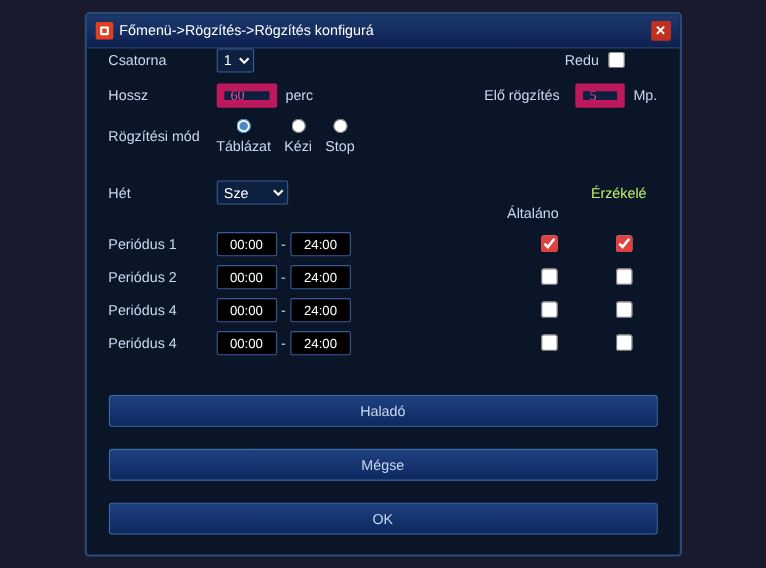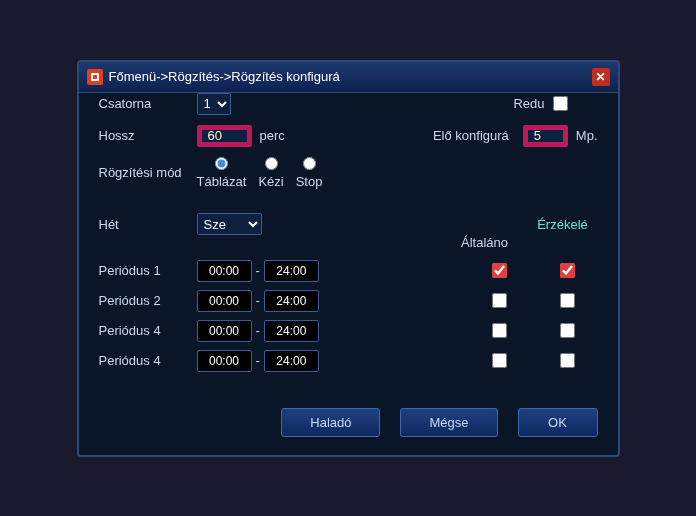--- a/index.html
+++ b/index.html
@@ -69,27 +69,28 @@
       margin-bottom: 10px;
       gap: 8px;
     }
     .label {
       color: #c8d8f0;
       min-width: 90px;
       font-size: 13px;
     }
     .input-field {
       background: #0d2040;
-      border: 5px solid #be185d;
-      color: #fef9c3;
+      border: 7px solid #be185d;
+      color: #ec4899;
       padding: 2px 6px;
       height: 22px;
       font-size: 13px;
       border-radius: 2px;
       outline: none;
+      font-family: Liberation Serif, serif;
     }
     .select-field {
       background: #0d2040;
       border: 1px solid #3a5a9a;
       color: #ffffff;
       padding: 1px 2px;
       height: 22px;
       font-size: 13px;
       border-radius: 2px;
       outline: none;
@@ -163,28 +164,29 @@
     }
     .altalano-label {
       width: 70px;
       text-align: center;
       color: #c8d8f0;
       margin-top: 36px;
     }
     .erzekele-label {
       width: 70px;
       text-align: center;
-      color: #5eead4;
+      color: #bef264;
     }
     .footer {
       display: flex;
-      justify-content: flex-end;
+      justify-content: center;
       gap: 20px;
       padding: 16px 20px 18px;
       margin-top: 20px;
+      flex-direction: column;
     }
     .footer-btn {
       background: linear-gradient(to bottom, #1e4080, #0e2860);
       border: 1px solid #3a6aaa;
       color: #c8d8f0;
       padding: 6px 28px;
       font-size: 13px;
       border-radius: 3px;
       cursor: pointer;
       min-width: 80px;
@@ -222,21 +224,21 @@
       <span style="flex:1"></span>
       <span class="unit-text">Redu</span>
       <input type="checkbox" class="checkbox-input" style="margin-right: 30px;">
     </div>
 
     <div class="form-row">
       <span class="label">Hossz</span>
       <input type="text" class="input-field" value="60" style="width: 55px;">
       <span class="unit-text">perc</span>
       <span style="flex:1"></span>
-      <span class="unit-text">Elő konfigurá</span>
+      <span class="unit-text">Elő rögzítés</span>
       <input type="text" class="input-field" value="5" style="width: 45px; margin-left: 6px;">
       <span class="unit-text">Mp.</span>
     </div>
 
     <div class="form-row">
       <span class="label">Rögzítési mód</span>
       <div class="radio-group">
         <label class="radio-item">
           <input type="radio" name="rogzmod" class="radio-input" checked="" style="">
           <span>Táblázat</span>

